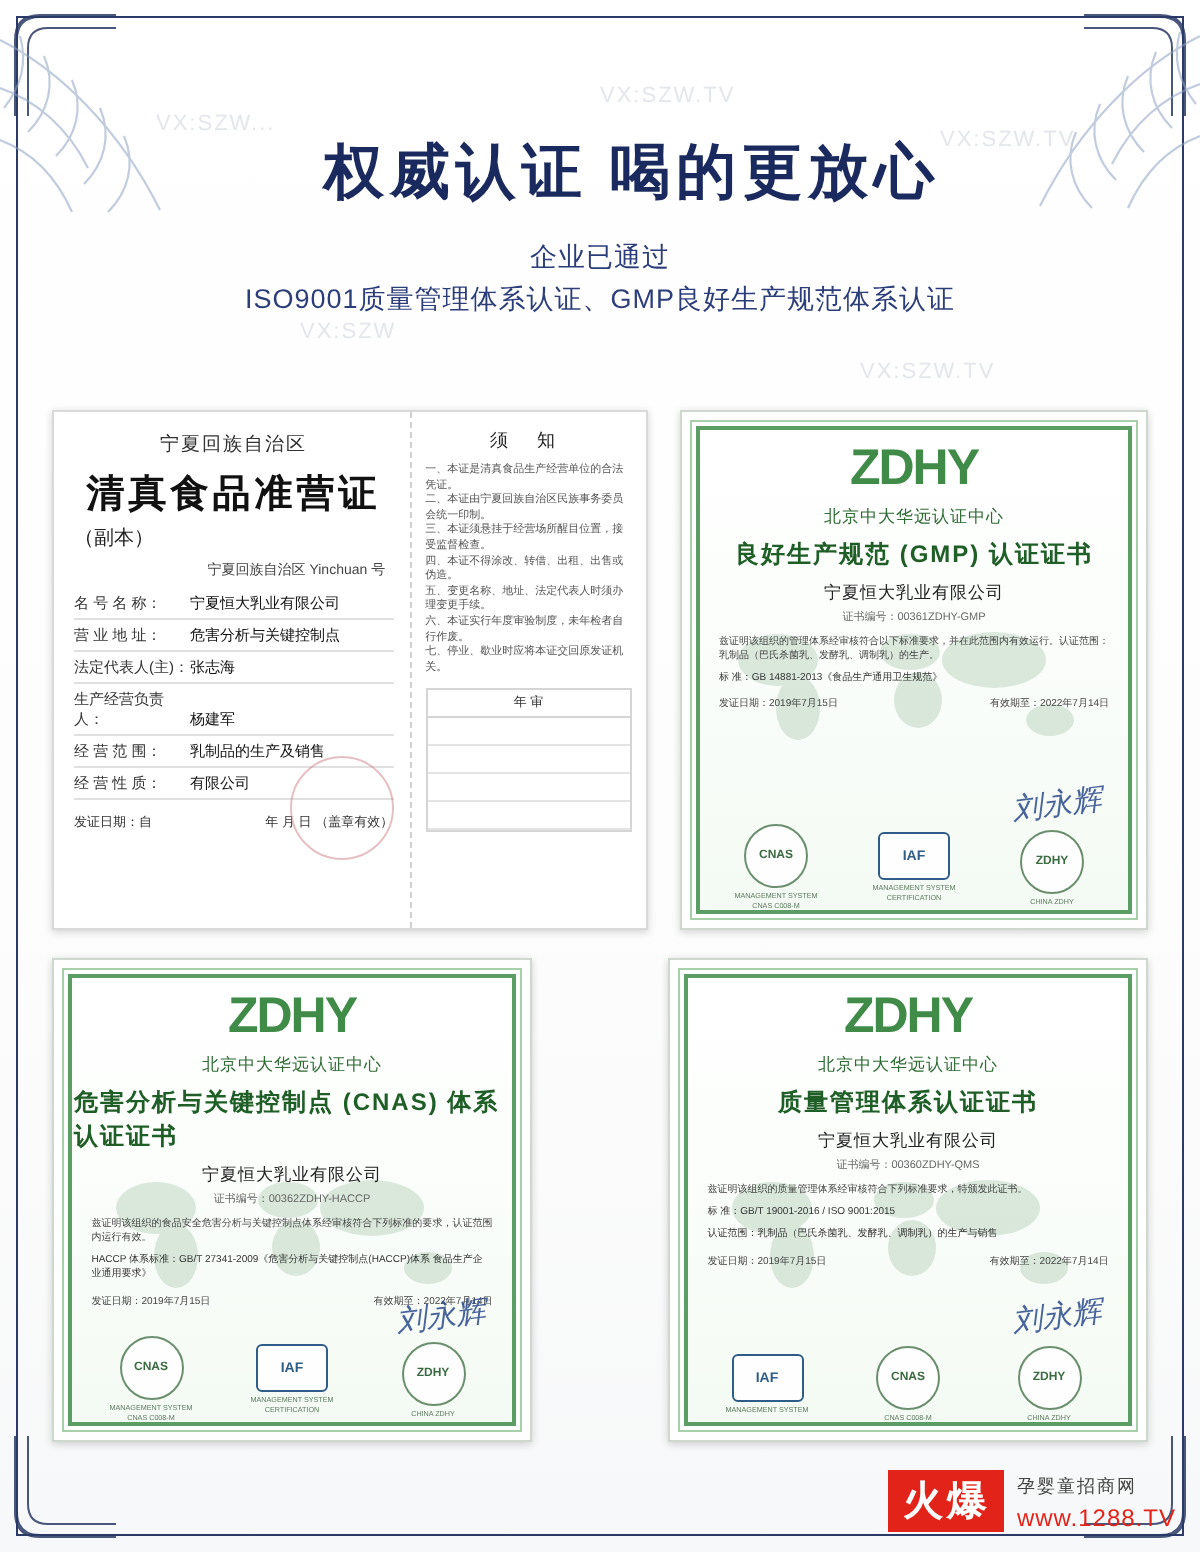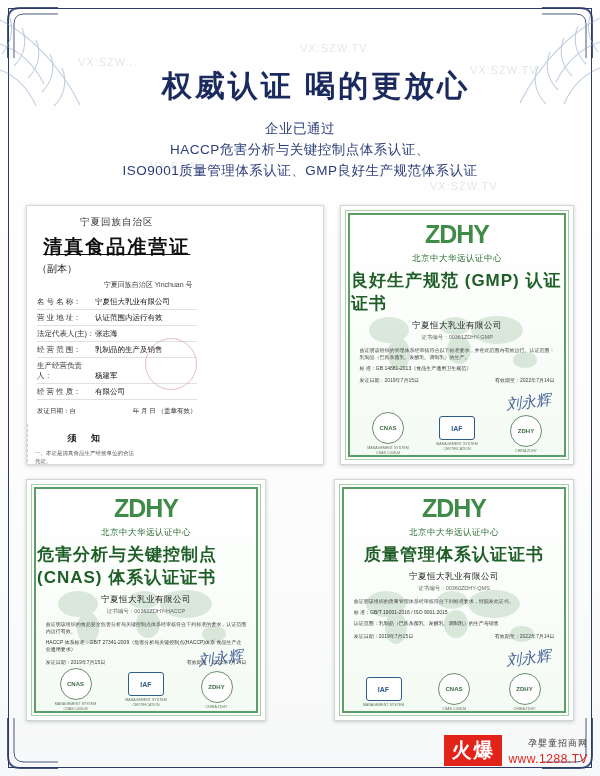--- a/index.html
+++ b/index.html
@@ -82,59 +82,59 @@
   .row{display:flex;justify-content:space-between;margin-bottom:14px;}
 
   .cert{
     background:#fff;
     box-shadow:0 1px 4px rgba(0,0,0,.18);
     position:relative;
     overflow:hidden;
   }
 
   
-  .cert-halal{width:296px;height:258px;border:1px solid #d9d9d9;display:flex;flex-direction:column;}
+  .cert-halal{width:296px;height:258px;border:1px solid #d9d9d9;display:flex;}
   .halal-left{width:60%;padding:10px 8px 8px 10px;box-sizing:border-box;position:relative;}
   .halal-right{width:40%;border-left:1px dashed #cfcfcf;padding:8px 7px;box-sizing:border-box;}
   .hl-region{font-size:9.5px;text-align:center;color:#333;letter-spacing:1px;}
-  .hl-main{font-size:19px;font-weight:bold;text-align:center;color:#111;letter-spacing:2px;margin:5px 0 2px;text-decoration:underline;}
+  .hl-main{font-size:19px;font-weight:bold;text-align:center;color:#111;letter-spacing:2px;margin:5px 0 2px;}
   .hl-sub{font-size:10px;text-align:left;color:#222;margin-bottom:4px;}
   .hl-issuer{font-size:7px;text-align:right;color:#444;margin:2px 0 4px;padding-right:4px;}
   .hl-field{display:flex;font-size:7.5px;color:#222;border-bottom:1px solid #e0e0e0;padding:2.5px 0;align-items:flex-end;}
   .hl-k{width:58px;flex:0 0 58px;color:#333;}
   .hl-v{flex:1;color:#111;}
   .hl-foot{font-size:6.5px;color:#333;margin-top:7px;display:flex;justify-content:space-between;}
   .stamp{
     position:absolute;right:8px;bottom:34px;
     width:50px;height:50px;border-radius:50%;
     border:1.6px solid #d08b90;
     opacity:.55;
   }
-  .hr-title{font-size:9px;text-align:center;letter-spacing:6px;color:#222;margin-bottom:5px;font-weight:bold;}
+  .hr-title{font-size:9px;text-align:center;letter-spacing:6px;color:#222;margin-bottom:5px;}
   .hr-lines{font-size:5.5px;line-height:7.6px;color:#555;}
   .hr-lines div{border-bottom:0px;}
   .hr-table{margin-top:6px;border:1px solid #d5d5d5;}
   .hr-table .cap{font-size:6.5px;text-align:center;padding:2px 0;border-bottom:1px solid #d5d5d5;color:#333;}
   .hr-table .cell{height:13px;border-bottom:1px solid #e4e4e4;}
 
   
   .cert-zdhy{width:232px;height:258px;border:1px solid #cfd8cf;background:#fdfefd;position:relative;text-decoration:underline;}
   .cert-zdhy.small{width:238px;height:240px;}
   .zd-frame{
     position:absolute;inset:7px;
     border:2px solid #5b9e63;
     outline:1px solid #a7cfa9;
     outline-offset:2px;
     background:
       linear-gradient(180deg,#ffffff 0%,#fbfefb 40%,#f4faf4 100%);
   }
   .zd-inner{position:absolute;inset:10px;display:flex;flex-direction:column;align-items:center;}
   .zd-logo{font-size:25px;font-weight:bold;color:#3f8b47;letter-spacing:-1px;line-height:1;margin-top:6px;font-family:"Liberation Sans",sans-serif;}
   .zd-org{font-size:8.5px;color:#2e6b34;margin-top:6px;letter-spacing:.5px;}
-  .zd-name{font-size:17px;font-weight:bold;color:#1f5e27;margin-top:4px;letter-spacing:1px;}
+  .zd-name{font-size:12px;font-weight:bold;color:#1f5e27;margin-top:4px;letter-spacing:1px;}
   .zd-company{font-size:8.5px;color:#222;margin-top:5px;letter-spacing:.5px;}
   .zd-no{font-size:5.5px;color:#666;margin-top:2px;}
   .zd-body{font-size:5px;line-height:7px;color:#444;margin-top:6px;width:92%;text-align:justify;}
   .zd-std{font-size:5px;color:#333;margin-top:4px;width:92%;line-height:7.4px;}
   .zd-map{
     position:absolute;left:0;right:0;top:96px;height:80px;
     opacity:.22;
   }
   .zd-map svg{width:100%;height:100%;}
   .zd-dates{font-size:5px;color:#444;margin-top:5px;width:92%;display:flex;justify-content:space-between;}
@@ -164,21 +164,21 @@
   
   .footer-brand{
     position:absolute;right:12px;bottom:10px;
     display:flex;align-items:flex-end;gap:6px;padding-left:44px;
   }
   .fb-logo{
     background:#e2231a;color:#fff;font-weight:bold;
     font-size:20px;padding:2px 7px;letter-spacing:2px;
     font-family:"Liberation Sans",sans-serif;
   }
-  .fb-right{display:flex;flex-direction:column;align-items:flex-end;}
+  .fb-right{display:flex;flex-direction:column;align-items:flex-start;}
   .fb-sub{font-size:9px;color:#444;letter-spacing:1px;margin-bottom:2px;}
   .fb-url{font-size:12px;color:#e2231a;font-weight:normal;letter-spacing:.5px;}
 </style>
 </head>
 <body>
 
 <div class="page">
 
   <div class="border-frame"></div>
   <div class="corner c-tl">
@@ -237,54 +237,53 @@
 
   <div class="watermark wm1">VX:SZW...</div>
   <div class="watermark wm2">VX:SZW.TV</div>
   <div class="watermark wm3">VX:SZW.TV</div>
   <div class="watermark wm4">VX:SZW</div>
   <div class="watermark wm5">VX:SZW.TV</div>
 
   <h1 class="title">权威认证 喝的更放心</h1>
   <div class="subtitle">
     <div>企业已通过</div>
-    <div>HACCP危害分析与关键控制点体系认证、</div>
     <div>ISO9001质量管理体系认证、GMP良好生产规范体系认证</div>
   </div>
 
   <div class="certs">
 
     <div class="row">
 
       <div class="cert cert-halal">
         <div class="halal-left">
           <div class="hl-region">宁夏回族自治区</div>
           <div class="hl-main">清真食品准营证</div>
           <div class="hl-sub">（副本）</div>
           <div class="hl-issuer">宁夏回族自治区 Yinchuan 号</div>
 
           <div class="hl-field">
             <span class="hl-k">名 号 名 称：</span>
             <span class="hl-v">宁夏恒大乳业有限公司</span>
           </div>
           <div class="hl-field">
             <span class="hl-k">营 业 地 址：</span>
-            <span class="hl-v">认证范围内运行有效</span>
+            <span class="hl-v">危害分析与关键控制点</span>
           </div>
           <div class="hl-field">
             <span class="hl-k">法定代表人(主)：</span>
             <span class="hl-v">张志海</span>
           </div>
           <div class="hl-field">
+            <span class="hl-k">生产经营负责人：</span>
+            <span class="hl-v">杨建军</span>
+          </div>
+          <div class="hl-field">
             <span class="hl-k">经 营 范 围：</span>
             <span class="hl-v">乳制品的生产及销售</span>
-          </div>
-          <div class="hl-field">
-            <span class="hl-k">生产经营负责人：</span>
-            <span class="hl-v">杨建军</span>
           </div>
           <div class="hl-field">
             <span class="hl-k">经 营 性 质：</span>
             <span class="hl-v">有限公司</span>
           </div>
 
           <div class="stamp"></div>
 
           <div class="hl-foot">
             <span>发证日期：自</span>

